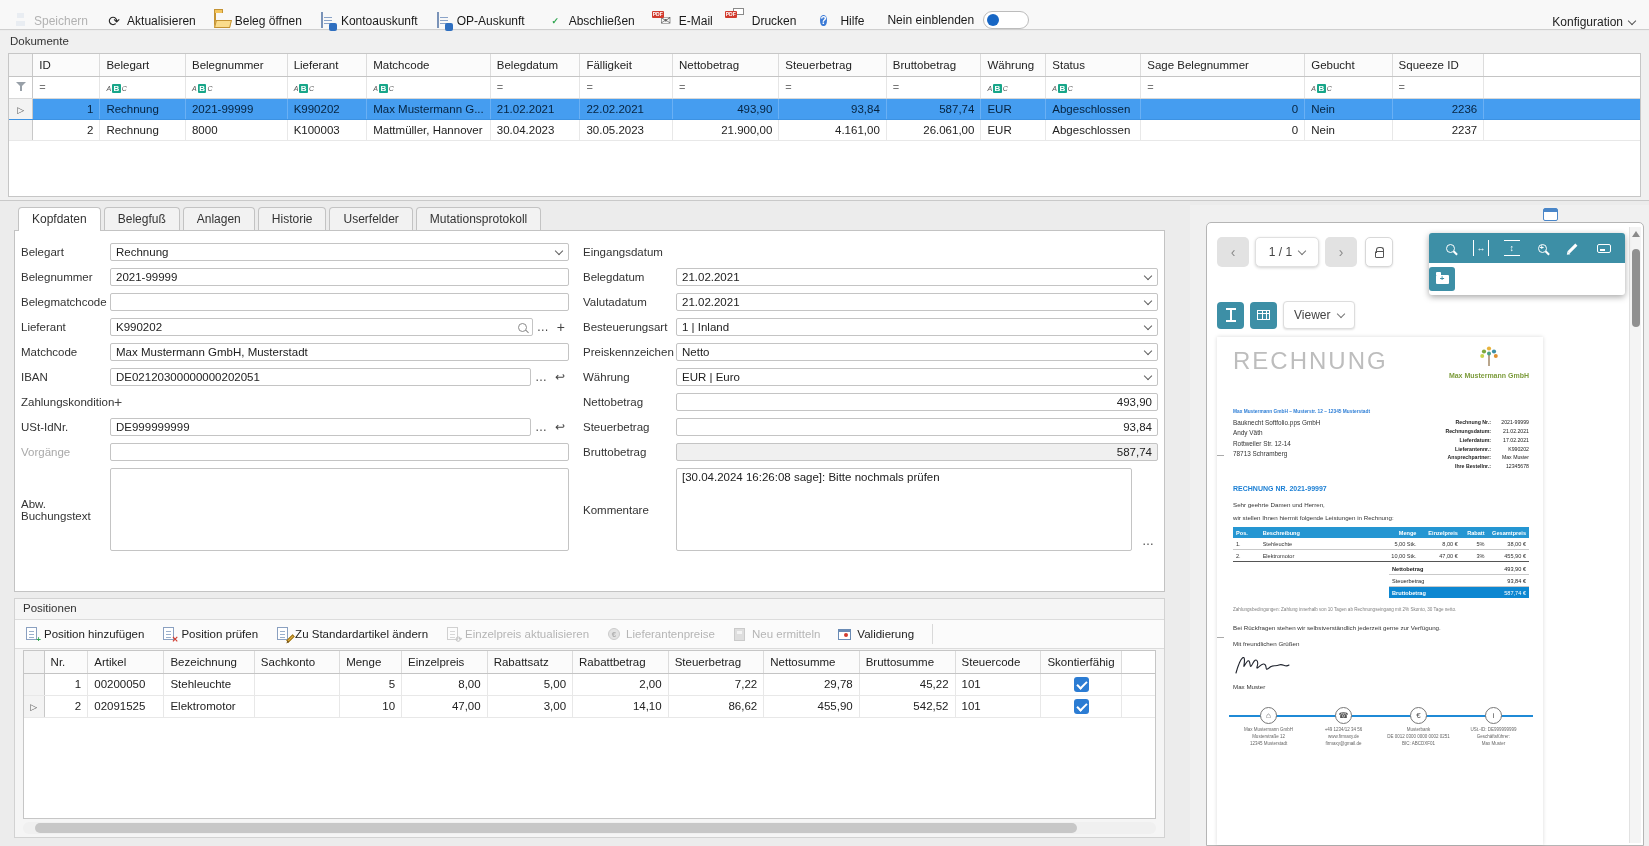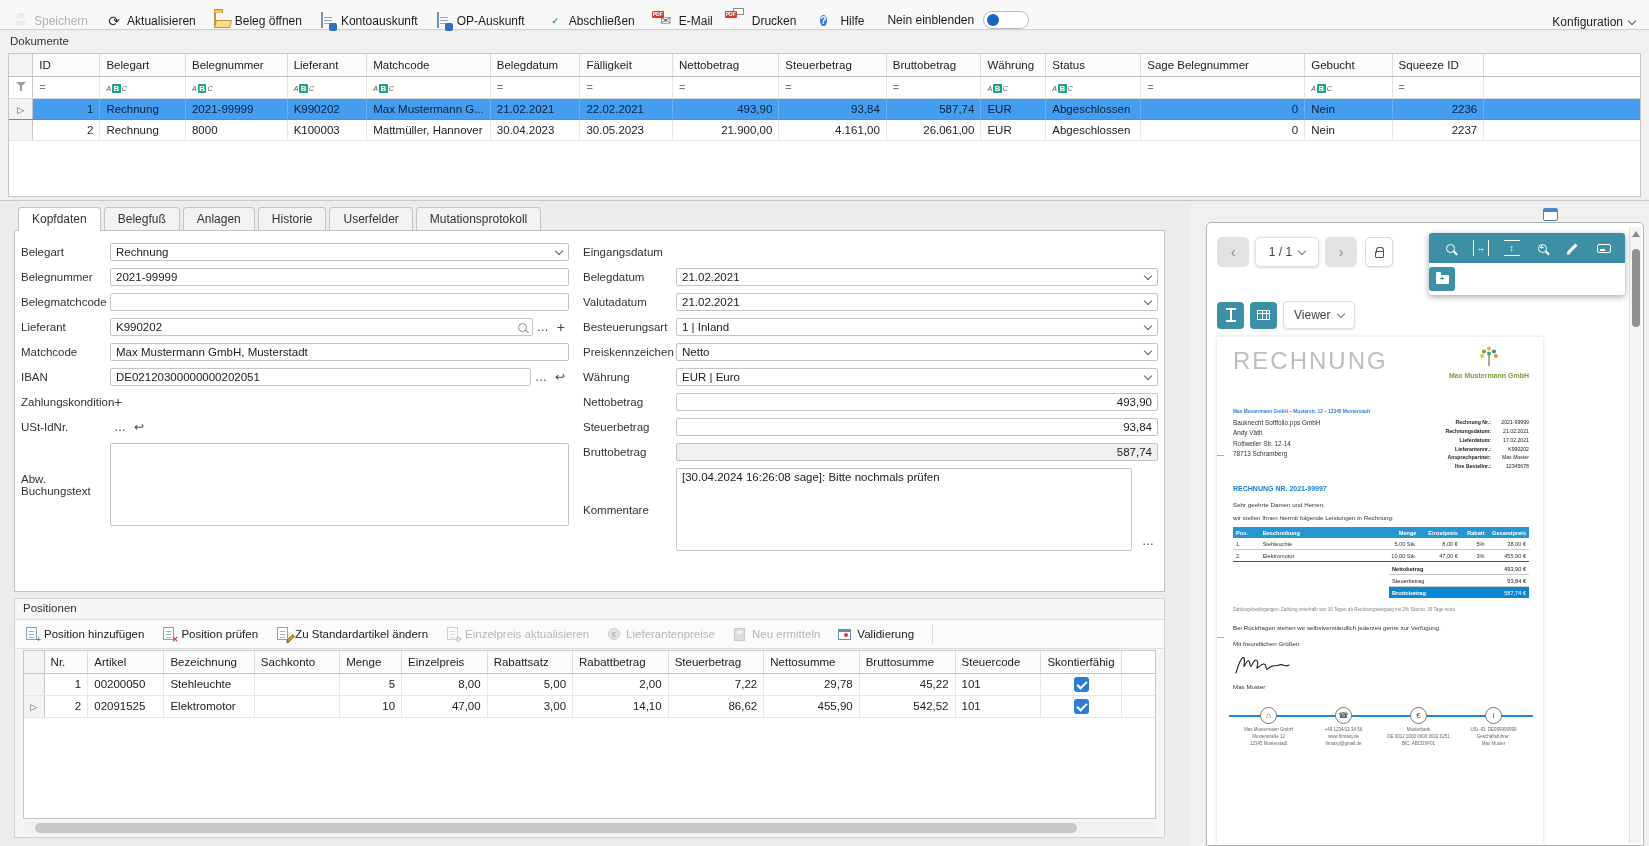--- a/index.html
+++ b/index.html
@@ -438,22 +438,31 @@
         </div>
         <span class="mini">…</span>
         <span class="mini">↩</span>
       </div>
       <div class="frow">
         <div class="flabel">Zahlungskondition</div>
         <span class="mini plus">+</span>
       </div>
       <div class="frow">
         <div class="flabel">USt-IdNr.</div>
+        <div class="ffield">
+          <span class="fval">DE999999999</span>
+        </div>
         <span class="mini">…</span>
         <span class="mini">↩</span>
+      </div>
+      <div class="frow">
+        <div class="flabel dim">Vorgänge</div>
+        <div class="ffield">
+          <span class="fval"></span>
+        </div>
       </div>
       <div class="frow ta-row">
         <div class="flabel">Abw. Buchungstext</div>
         <div class="ta">
           <span></span>
         </div>
       </div>
     </div>
     <div class="fcol-r">
       <div class="frow">

